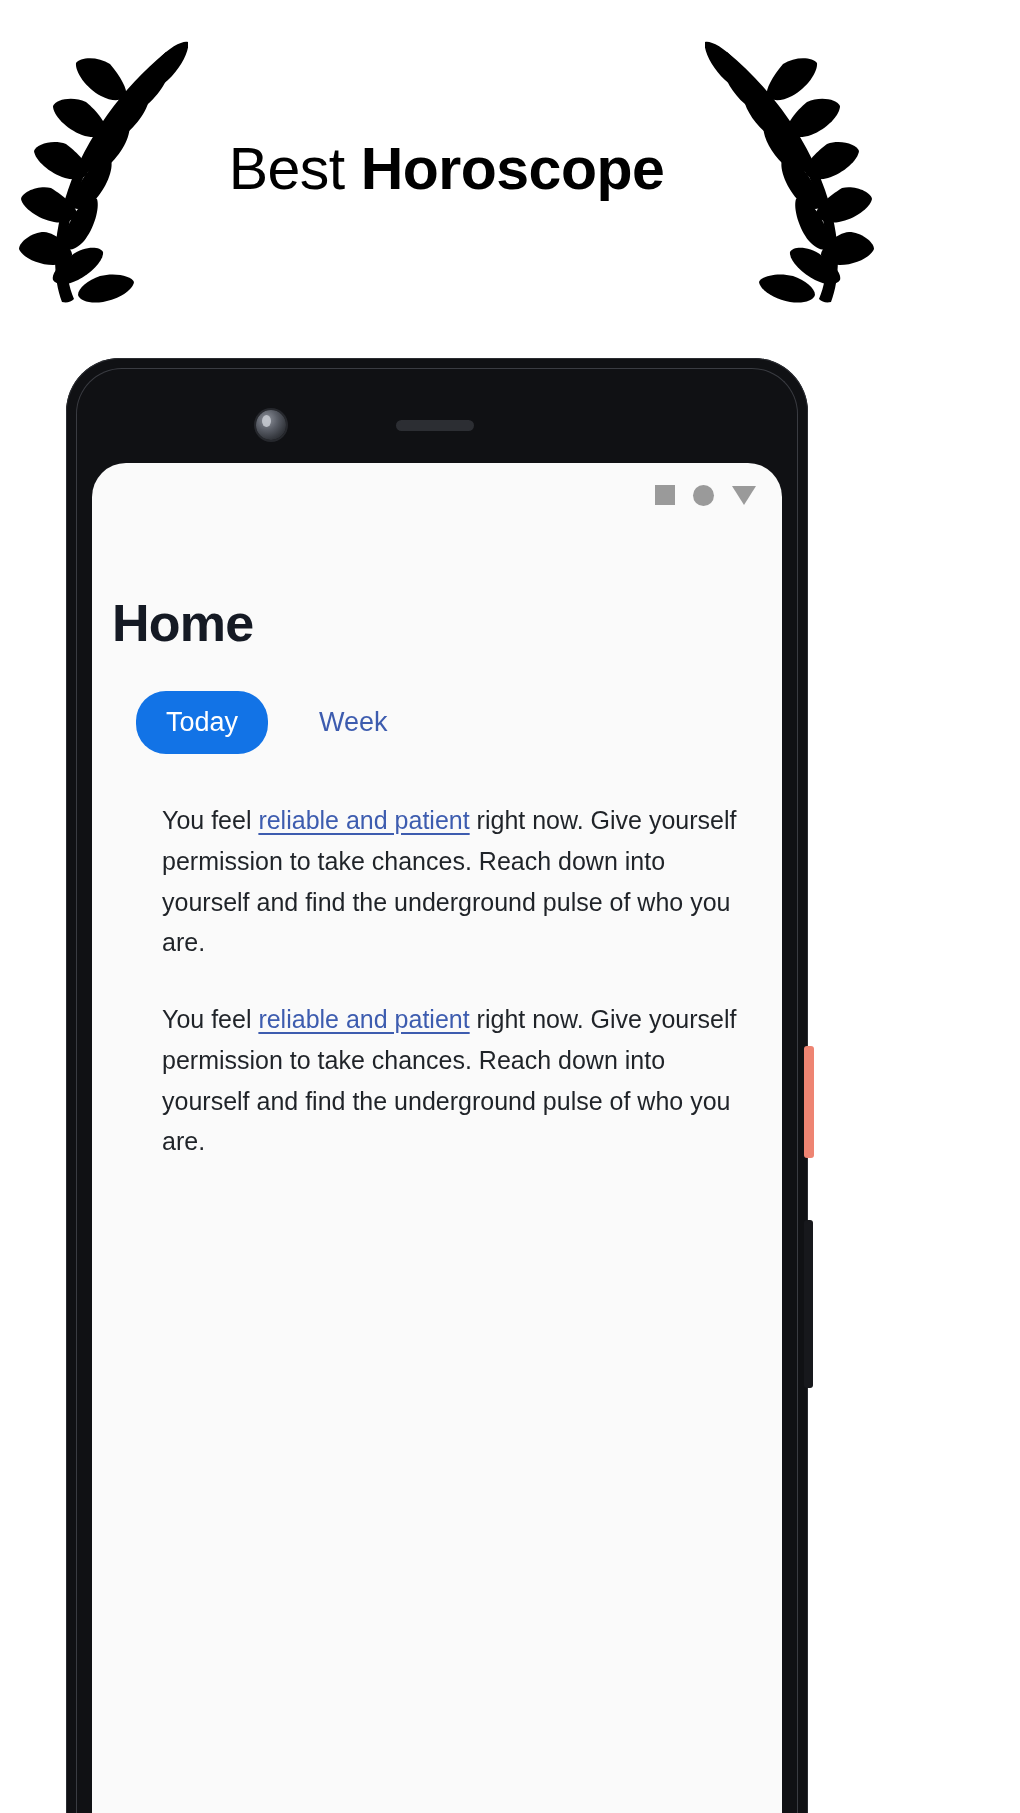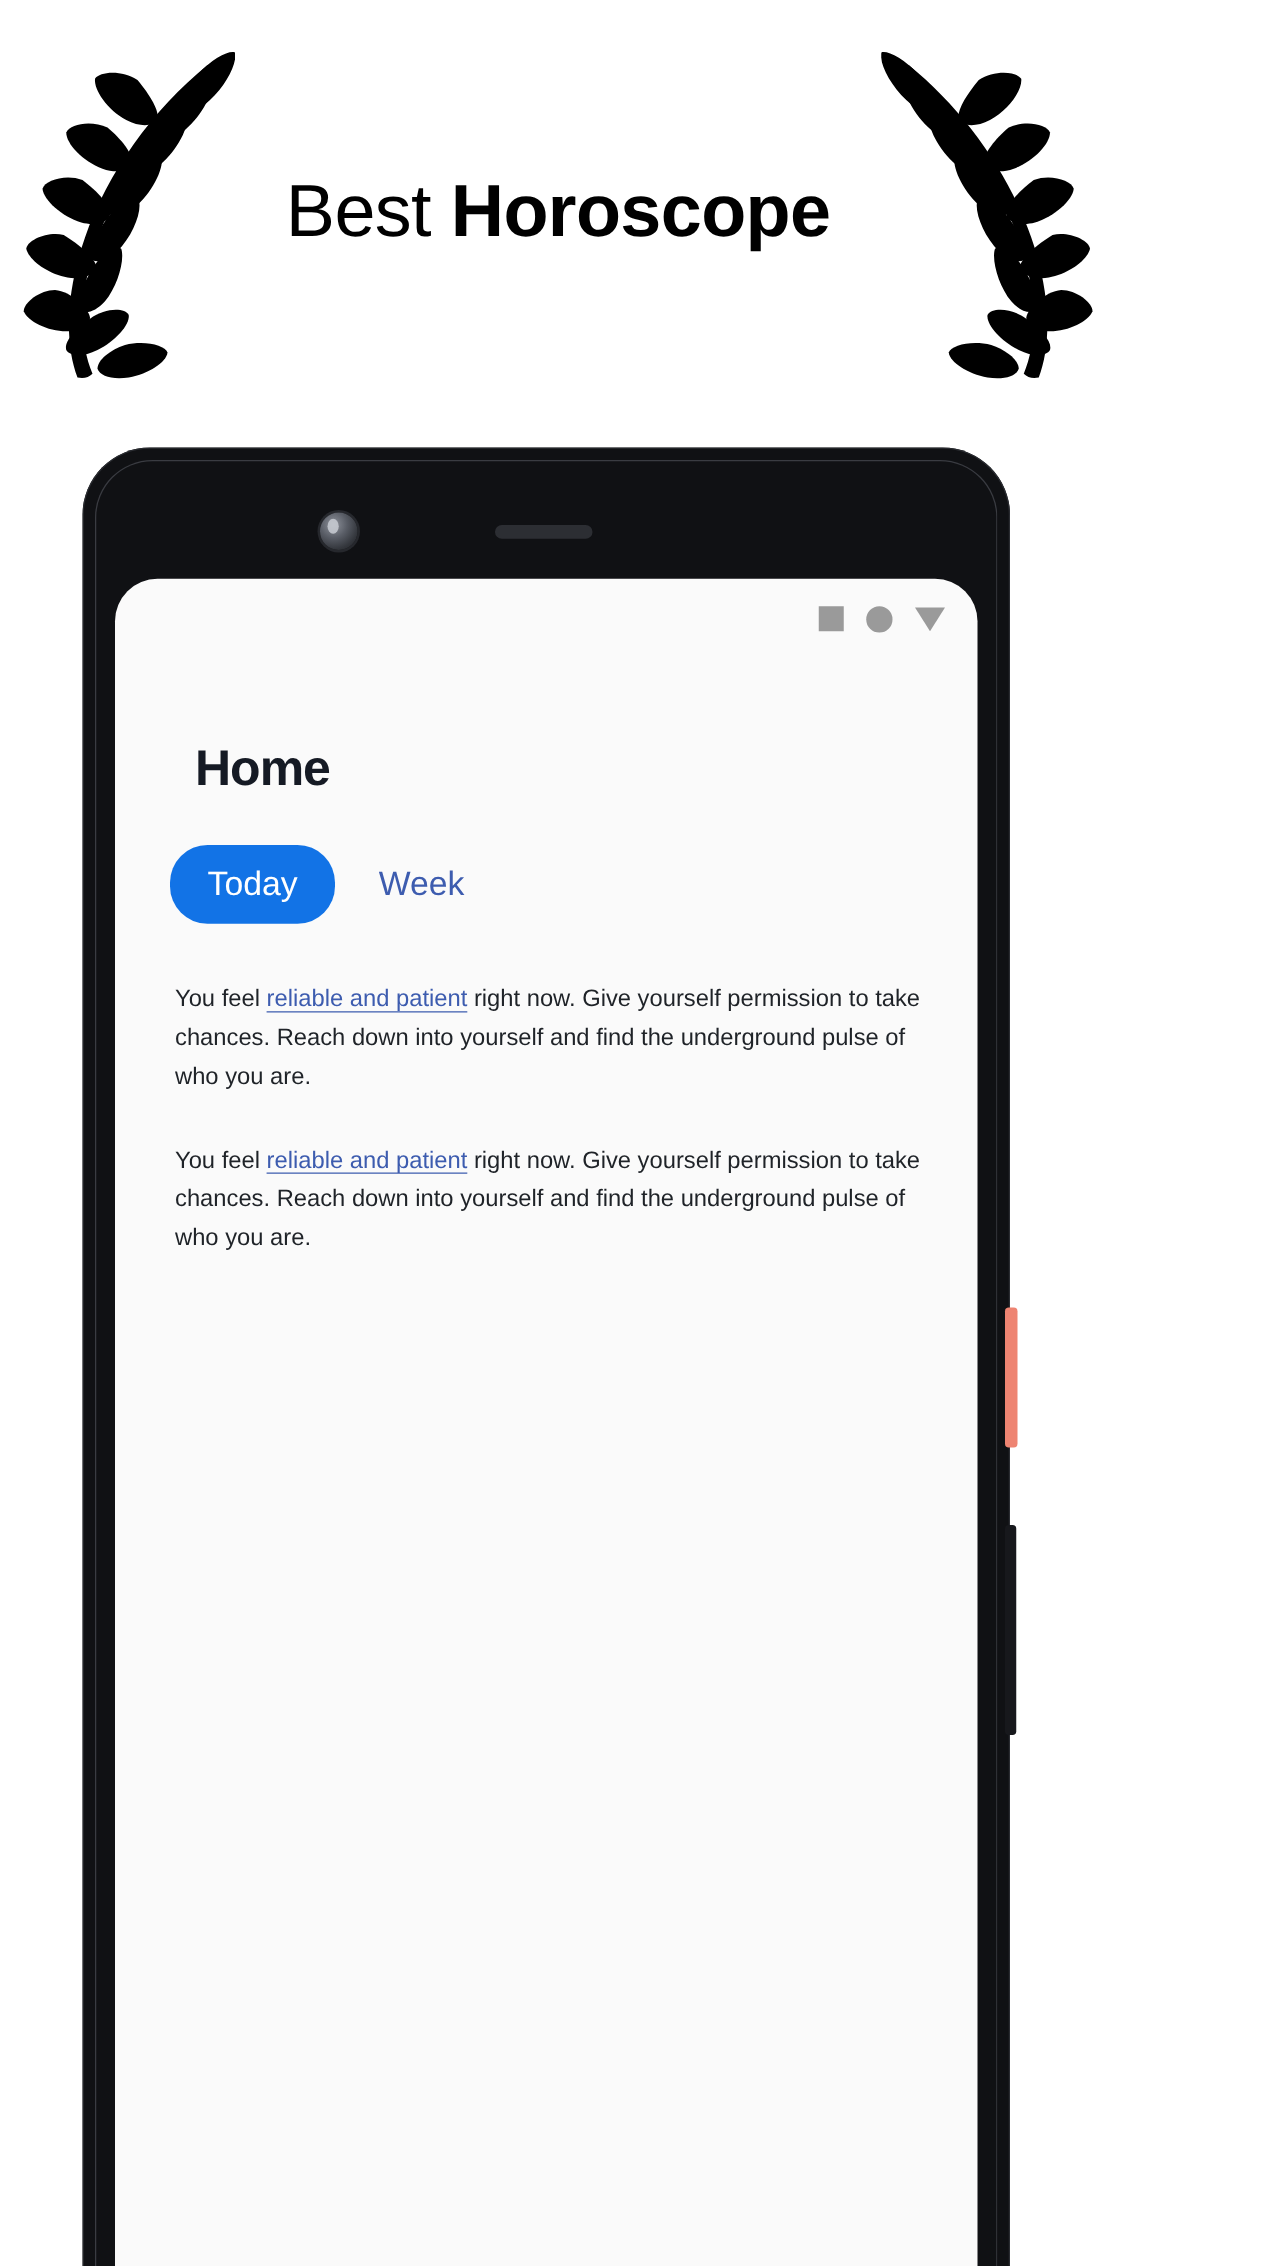--- a/index.html
+++ b/index.html
@@ -147,54 +147,55 @@
     background: #9a9a9a;
   }
   .st-triangle {
     width: 0; height: 0;
     border-left: 12px solid transparent;
     border-right: 12px solid transparent;
     border-top: 19px solid #9a9a9a;
   }
 
   .page-title {
-    font-size: 40px;
+    font-size: 52px;
     font-weight: 700;
     color: #151a24;
     letter-spacing: -0.8px;
-    padding: 66px 0 0 64px;
+    padding: 66px 0 0 20px;
   }
 
   .tabs {
     display: flex;
     padding: 38px 16px 0 44px;
-    gap: 9px;
+    gap: 25px;
   }
   .tab {
     font-size: 27px;
     color: #3d5caf;
     padding: 16px 26px;
     border-radius: 30px;
     white-space: nowrap;
     cursor: pointer;
   }
   .tab.active {
     background: #1273e6;
     color: #ffffff;
     padding: 16px 30px;
   }
 
   .body-copy {
     padding: 46px 44px 0 48px;
   }
   .para {
-    font-size: 19px;
+    font-size: 25px;
     line-height: 1.63;
     color: #1f2328;
     margin-bottom: 36px;
+    margin-left: 22px;
   }
   .para:last-child { margin-bottom: 0; }
   .para a {
     color: #3d5caf;
     text-decoration: underline;
     text-underline-offset: 4px;
     cursor: pointer;
   }
 </style>
 </head>

